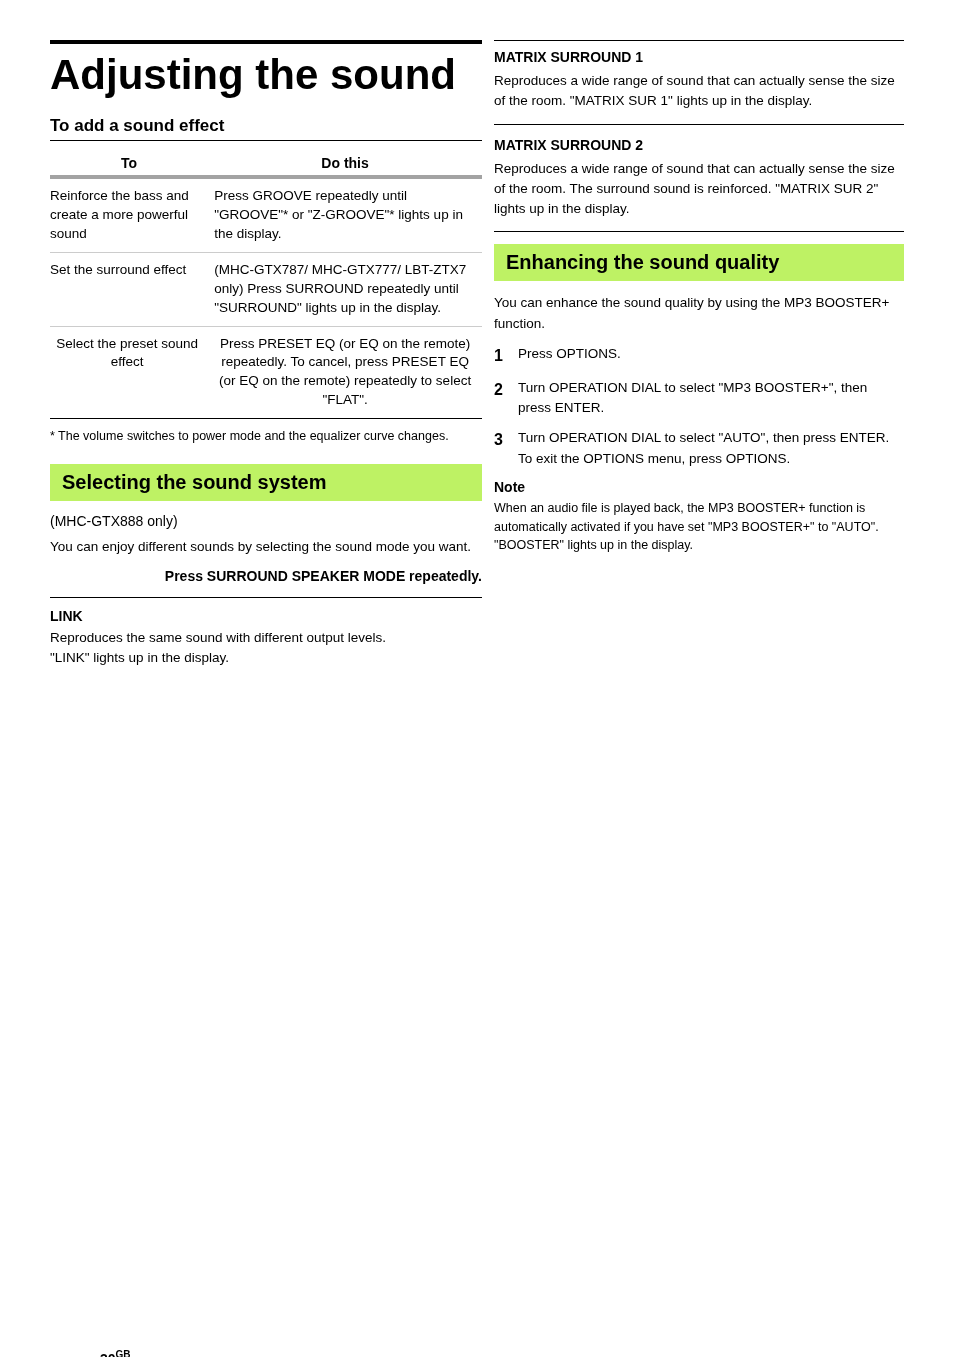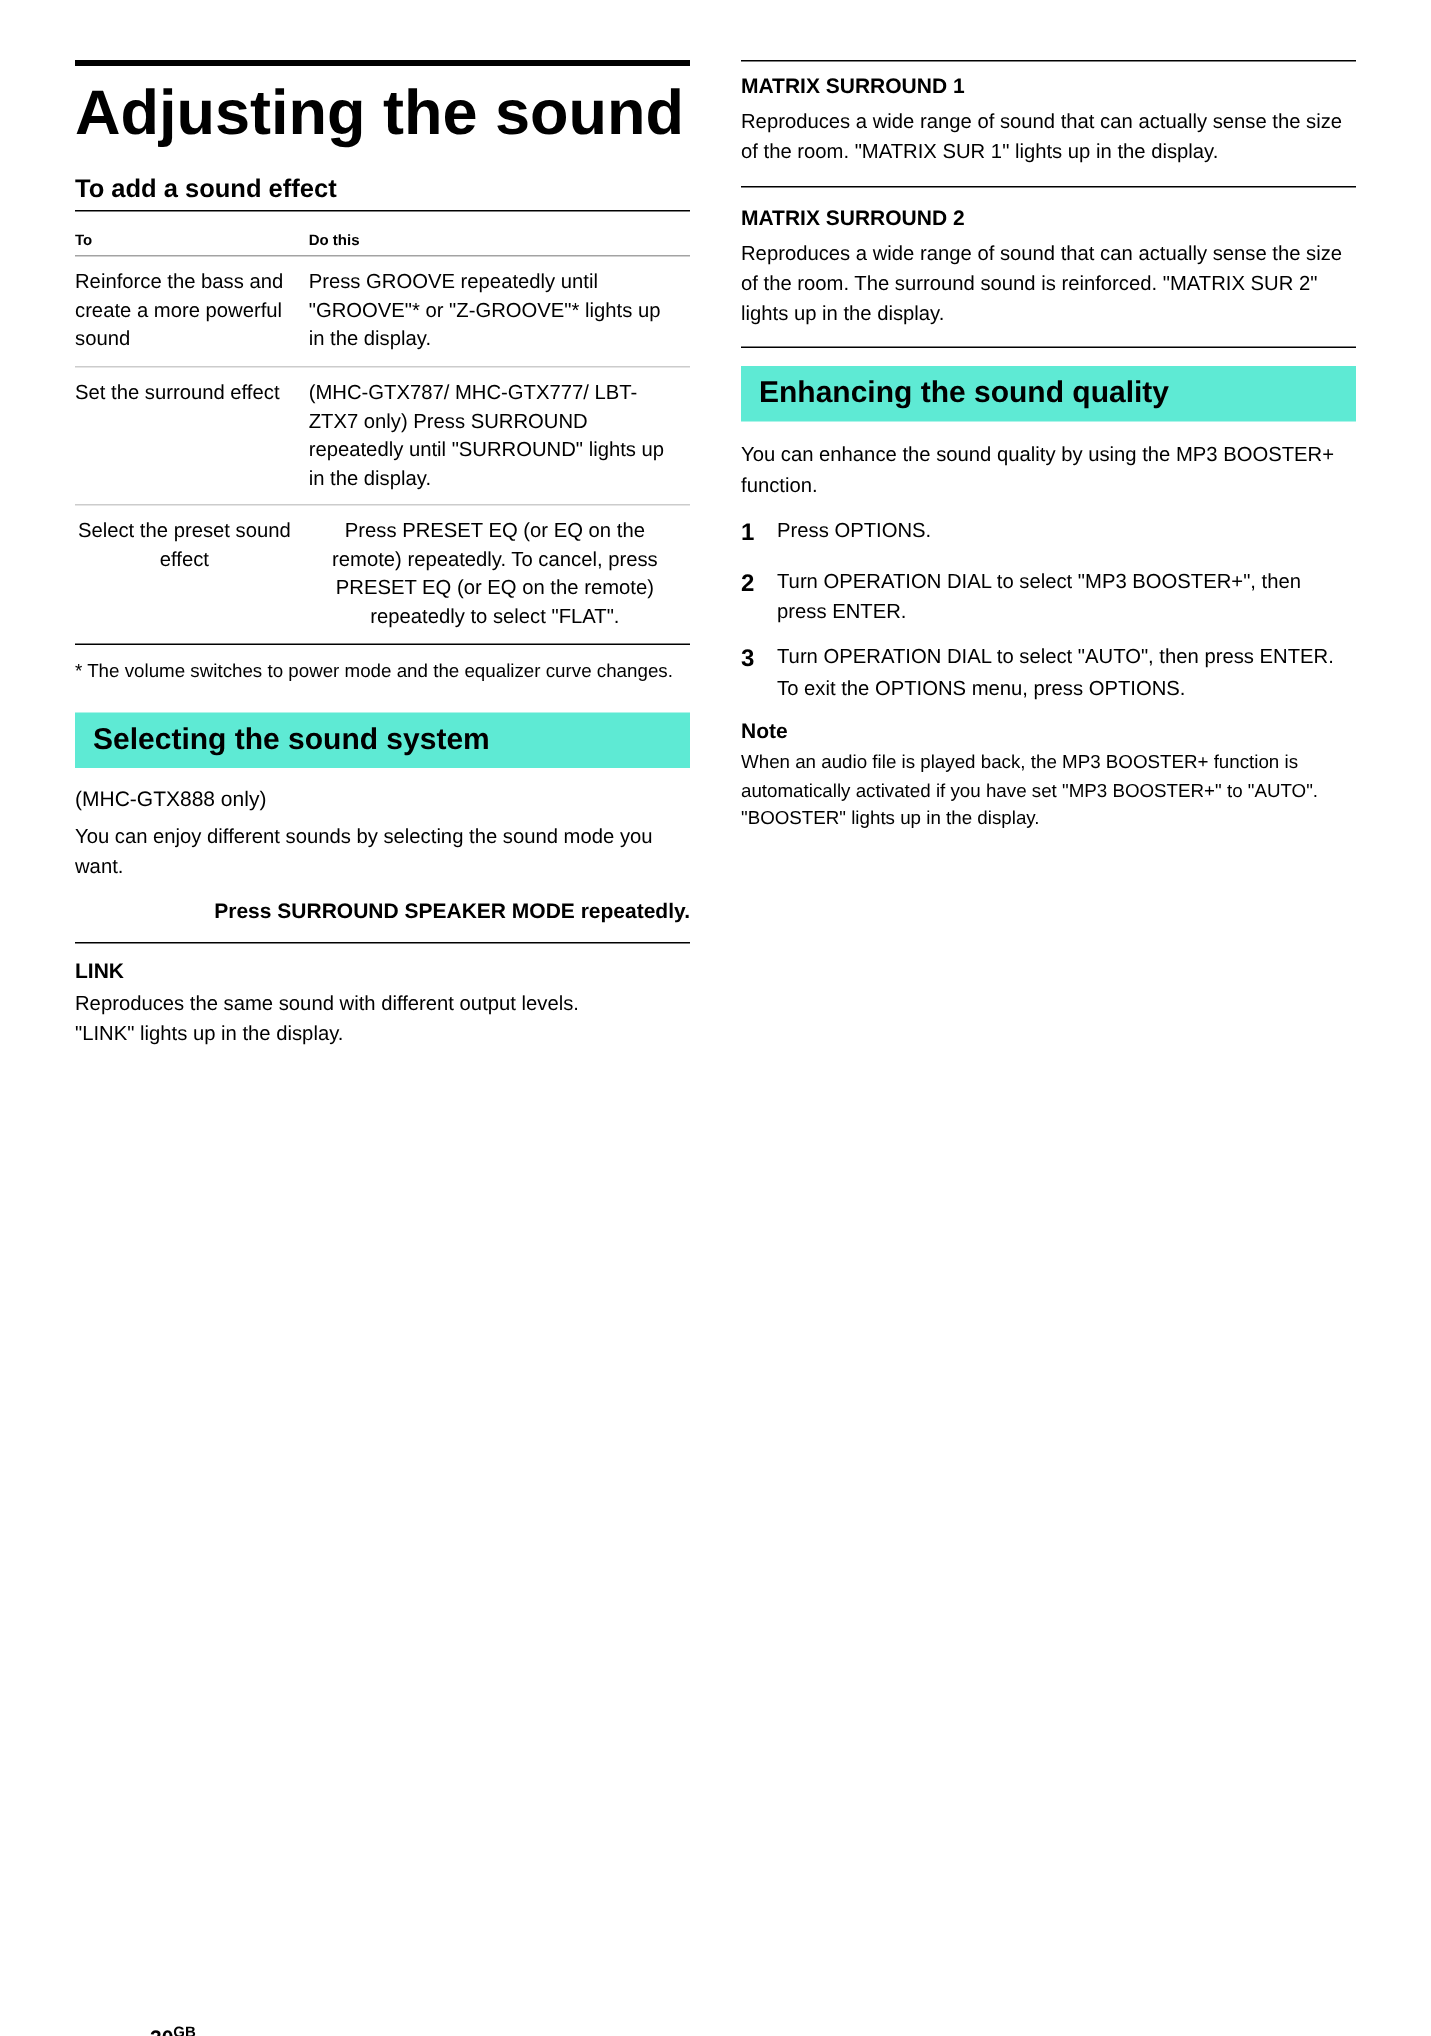--- a/index.html
+++ b/index.html
@@ -7,21 +7,21 @@
       background: #fff;
       font-family: Arial, Helvetica, sans-serif;
       font-size: 14px;
       color: #000;
       width: 954px;
       min-height: 1357px;
       padding: 40px 50px 40px 50px;
     }
     .page-container {
       display: flex;
-      gap: 34px;
+      gap: 12px;
     }
     .left-col {
       flex: 1;
       max-width: 460px;
     }
     .right-col {
       flex: 1;
       max-width: 410px;
     }
 
@@ -45,24 +45,24 @@
     }
 
     
     .sound-table {
       width: 100%;
       border-collapse: collapse;
       margin-bottom: 8px;
     }
     .sound-table th {
       font-weight: bold;
-      font-size: 10px;
-      text-align: left;
+      font-size: 14px;
+      text-align: center;
       padding: 4px 6px 4px 0;
-      border-bottom: 1px solid #a3a3a3;
+      border-bottom: 4px solid #a3a3a3;
     }
     .sound-table td {
       font-size: 13.5px;
       vertical-align: top;
       padding: 8px 6px 8px 0;
       border-bottom: 1px solid #ccc;
       line-height: 1.4;
     }
     .sound-table td:first-child {
       width: 38%;
@@ -76,21 +76,21 @@
     
     .footnote {
       font-size: 12.5px;
       margin-top: 6px;
       margin-bottom: 18px;
       line-height: 1.5;
     }
 
     
     .gray-box-heading {
-      background: #5eead4;
+      background: #bef264;
       padding: 7px 12px;
       font-size: 20px;
       font-weight: bold;
       margin-bottom: 12px;
     }
 
     .subheading-mhc {
       font-size: 14px;
       font-weight: normal;
       margin-bottom: 8px;

